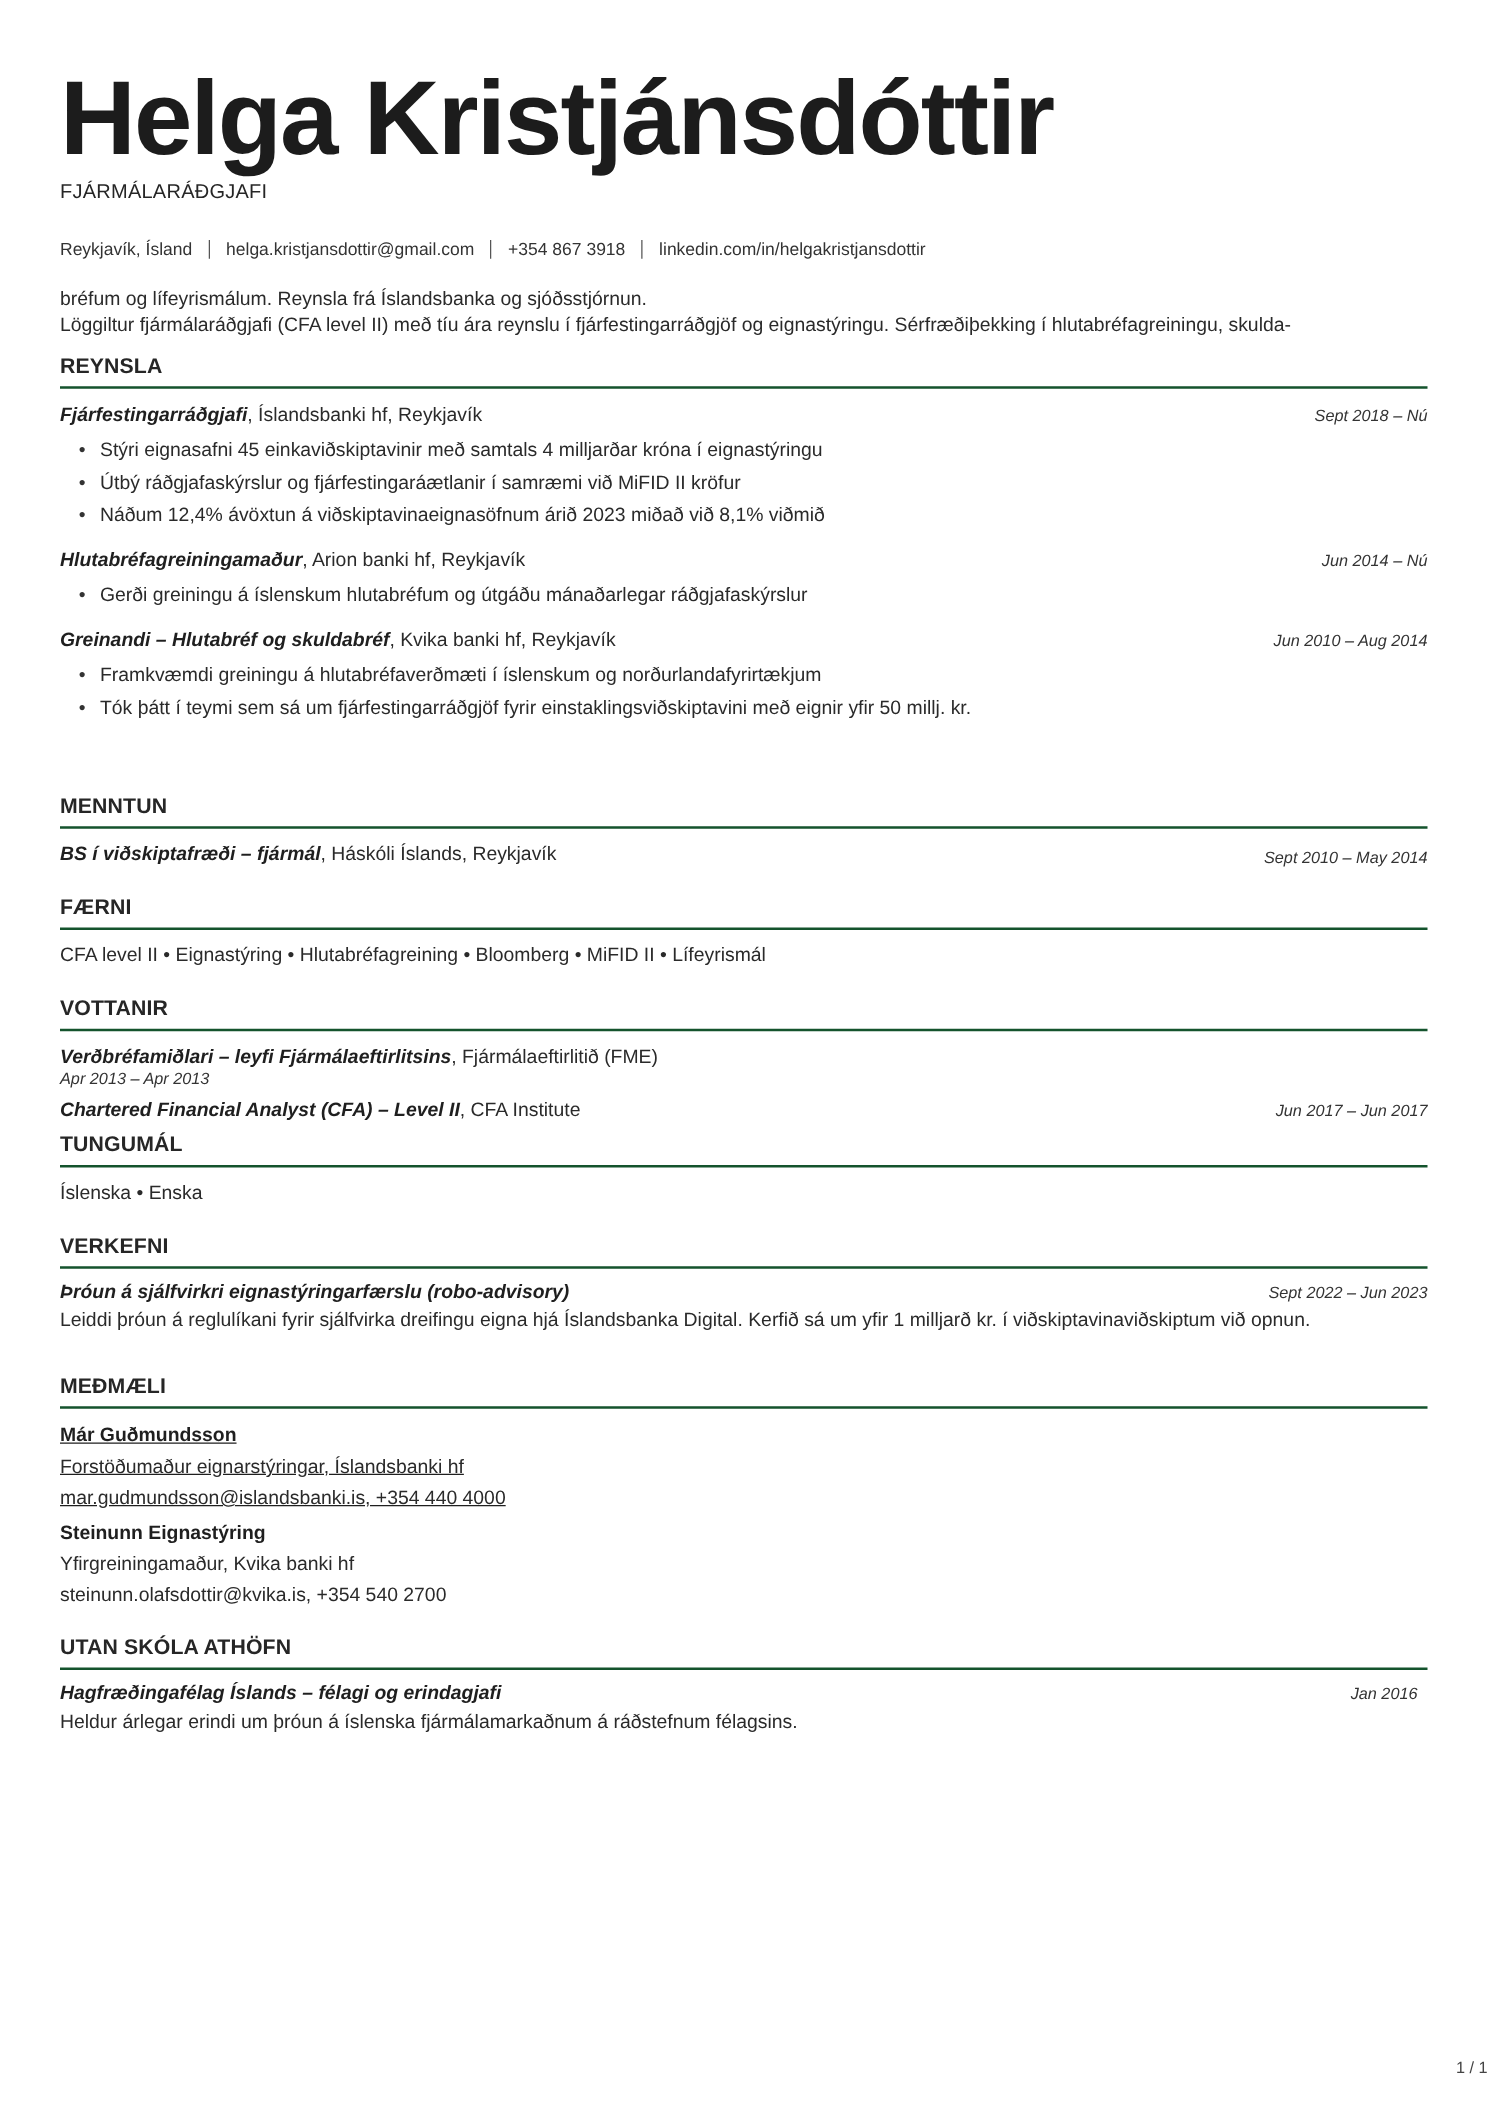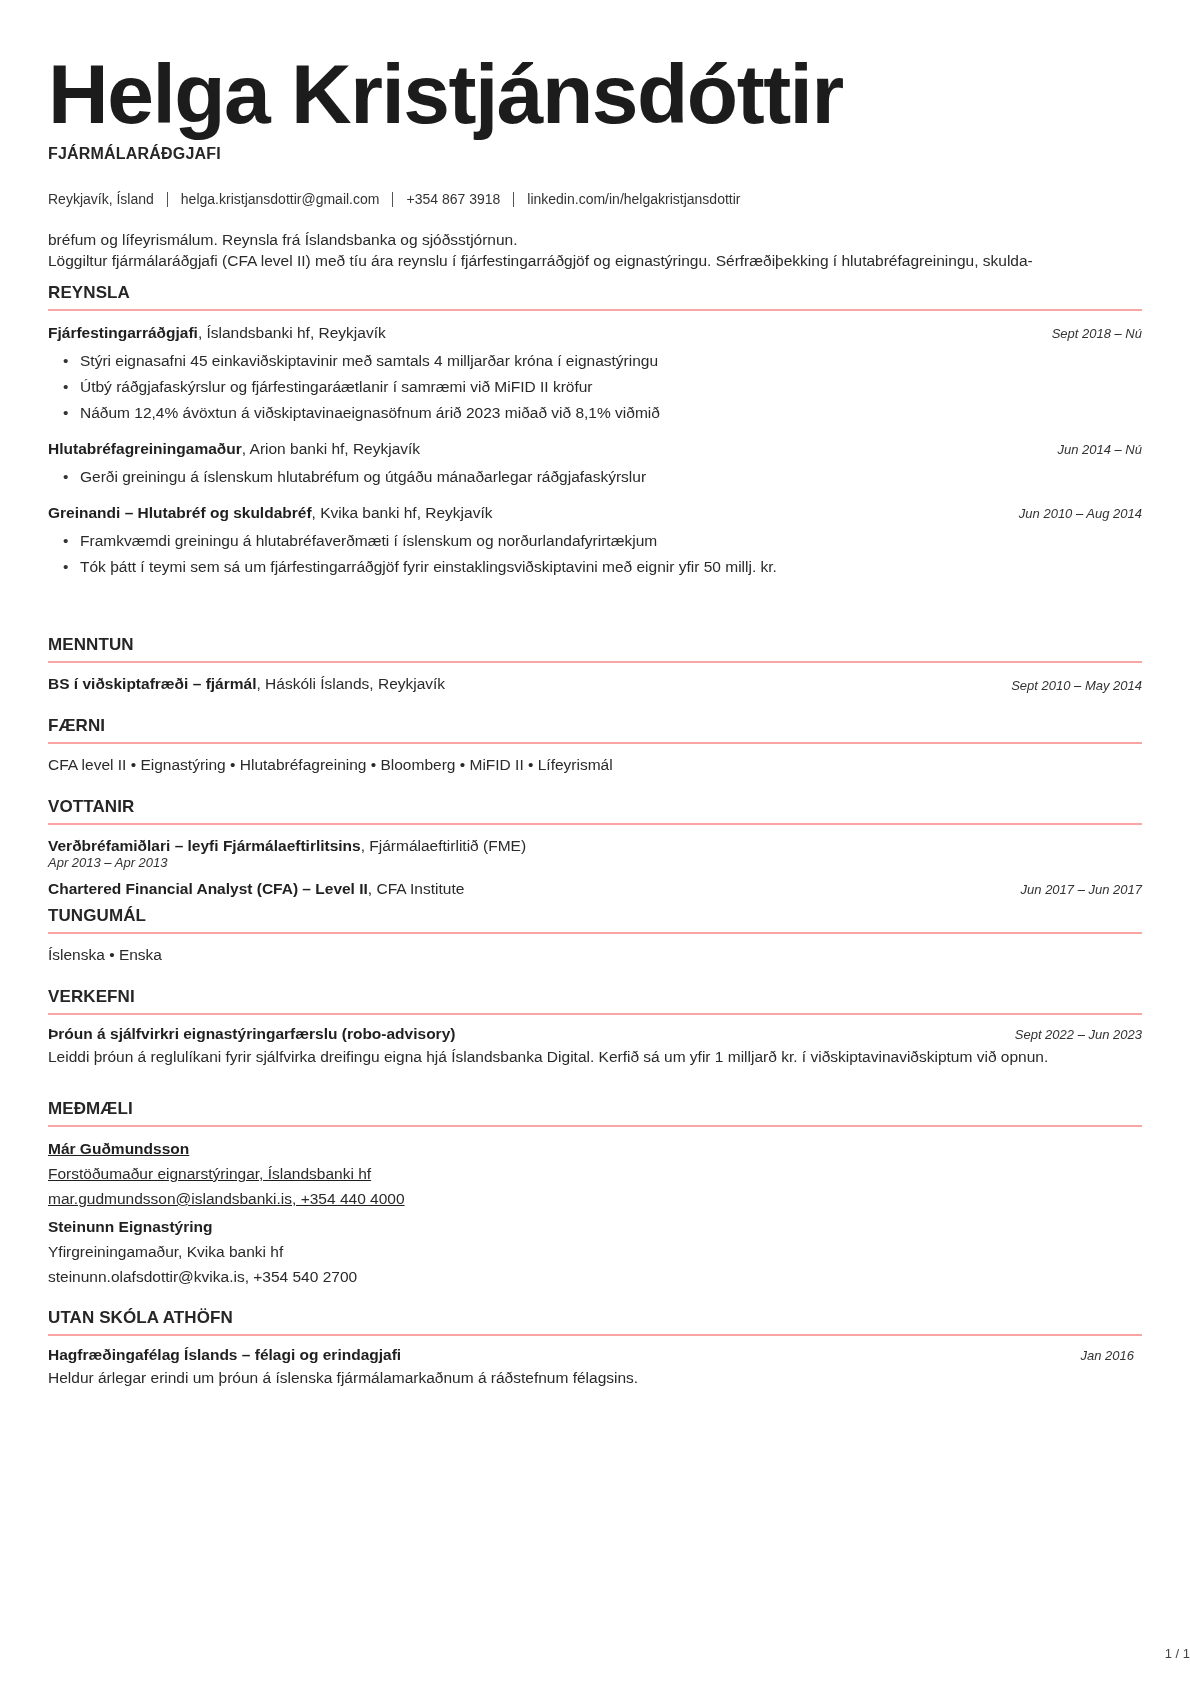--- a/index.html
+++ b/index.html
@@ -9,38 +9,38 @@
     color: #1f1f1f;
   }
   .page { position: absolute; left: 48px; top: 0; width: 1094px; }
   .name {
     position: absolute; left: 0; top: 52px;
     font-size: 84px; font-weight: 700; letter-spacing: -1.5px; line-height: 1;
     color: #1c1c1c; white-space: nowrap;
   }
   .title {
     position: absolute; left: 0; top: 145px;
-    font-size: 16px; font-weight: 700; color: #262626; letter-spacing: 0.2px;
+    font-size: 16px; font-weight: 400; color: #262626; letter-spacing: 0.2px;
   }
   .contact {
     position: absolute; left: 0; top: 191px; font-size: 14px; color: #333;
     display: flex; align-items: center; white-space: nowrap;
   }
   .contact .sep { display: inline-block; width: 1px; height: 15px; background: #555; margin: 0 13px; }
   .summary {
     position: absolute; left: 0; top: 229px; width: 1094px;
     font-size: 15.5px; line-height: 21px; color: #2a2a2a;
   }
   .section { position: absolute; left: 0; width: 1094px; }
   .sec-head {
     font-size: 17px; font-weight: 700; color: #262626; padding-bottom: 6px;
-    border-bottom: 2px solid #fca5a5; letter-spacing: 0.1px;
+    border-bottom: 2px solid #14532d; letter-spacing: 0.1px;
   }
   .row { display: flex; justify-content: space-between; align-items: baseline; font-size: 15.5px; color: #2a2a2a; }
-  .row b { font-weight: 700; color: #1f1f1f; }
+  .row b { font-weight: 700; color: #1f1f1f; font-style: italic; }
   .date { font-style: italic; font-size: 13px; color: #333; white-space: nowrap; }
   ul.bul { margin: 6px 0 0 0; padding: 0 0 0 32px; list-style: none; }
   ul.bul li { font-size: 15.5px; line-height: 26px; color: #2a2a2a; position: relative; }
   ul.bul li::before { content: "\2022"; position: absolute; left: -17px; color: #333; }
   .plain { font-size: 15.5px; color: #2a2a2a; line-height: 25px; }
   .refname { font-size: 15.5px; font-weight: 700; color: #1f1f1f; line-height: 24px; }
   .footer { position: absolute; left: 0; width: 1190px; top: 1646px; text-align: right; font-size: 13px; color: #444; }
 </style>
 </head>
 <body>

